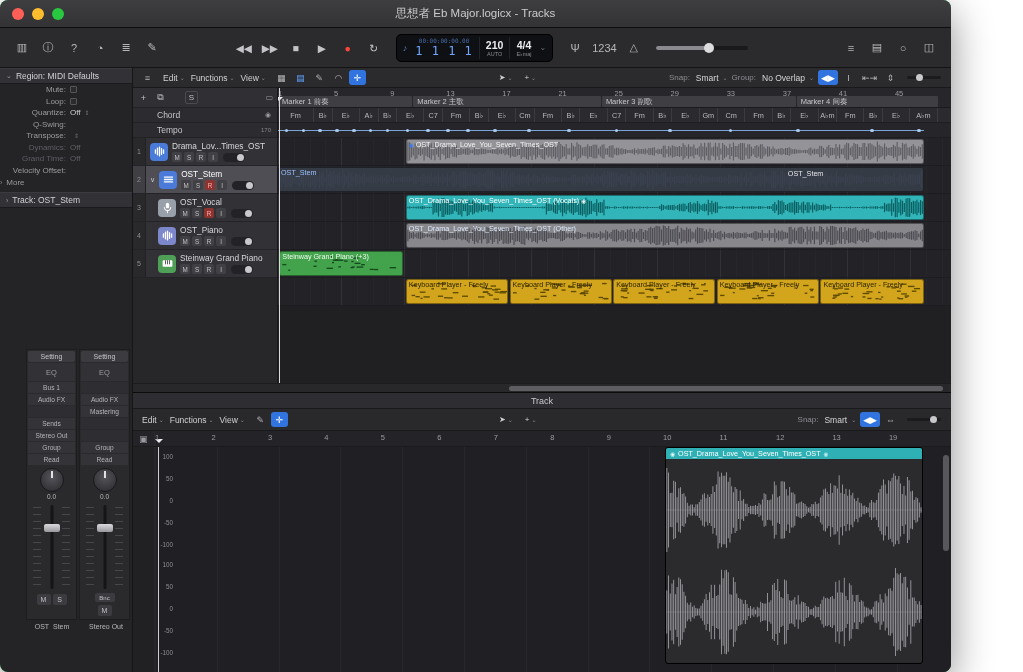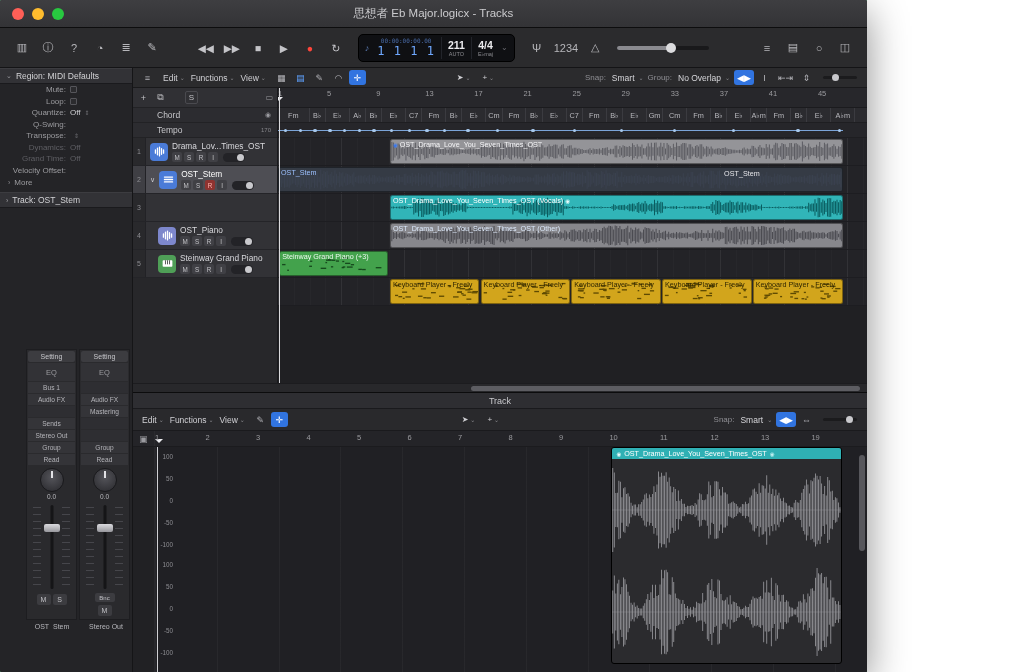--- a/index.html
+++ b/index.html
@@ -1,17 +1,17 @@
 <!DOCTYPE html>
 <html><head>
 <meta charset="utf-8">
 <style>
 *{box-sizing:border-box;margin:0;padding:0;user-select:none;cursor:default}
 html,body{width:1023px;height:672px;background:#fff;font-family:"Liberation Sans",sans-serif;overflow:hidden}
-.window{position:relative;width:867px;height:672px;border-radius:1px;overflow:hidden;background:#22c55e;display:flex;flex-direction:column;box-shadow:0 12px 40px rgba(0,0,0,.45)}
+.window{position:relative;width:951px;height:672px;border-radius:8px;overflow:hidden;background:#22c55e;display:flex;flex-direction:column;box-shadow:0 12px 40px rgba(0,0,0,.45)}
 
 .titlebar{height:28px;flex:0 0 auto;background:linear-gradient(#3e3e41,#333336);border-bottom:1px solid #0d0d0e;display:flex;align-items:center;position:relative}
 .lights{display:flex;gap:8px;margin-left:12px;z-index:2}
 .light{width:12px;height:12px;border-radius:50%}
 .light.red{background:#ff5f57}.light.yellow{background:#febc2e}.light.green{background:#28c840}
 .title{position:absolute;left:0;right:0;text-align:center;font-size:11.5px;color:#cbcbce}
 
 .toolbar{height:40px;flex:0 0 auto;background:#2b2b2d;border-bottom:1px solid #141416;display:flex;align-items:center;padding:0 10px}
 .tbgroup{display:flex;align-items:center;gap:2px}
 .tbicon{min-width:24px;height:22px;display:flex;align-items:center;justify-content:center;font-size:11px;color:#b6b6ba;border-radius:4px;padding:0 3px}
@@ -35,21 +35,21 @@
 .inspector{width:133px;flex:0 0 auto;background:#242427;border-right:1px solid #151517;display:flex;flex-direction:column;font-size:8px;overflow:hidden}
 .insp-header{height:16px;flex:0 0 auto;background:#323236;border-bottom:1px solid #1a1a1d;border-top:1px solid #3c3c40;color:#d2d2d5;font-size:8.5px;display:flex;align-items:center;padding-left:6px;gap:4px}
 .insp-header .chev{color:#9a9a9f;font-size:7px}
 .insp-header.track{margin-top:4px}
 .param-row{height:11.5px;display:flex;align-items:center;padding:0 6px}
 .param-label{width:64px;text-align:right;color:#9b9b9f;padding-right:4px;white-space:nowrap;overflow:hidden}
 .param-label.dim,.param-val.dim{color:#5f5f64}
 .param-val{color:#cfcfd3;display:flex;align-items:center;gap:4px}
 .stp{color:#6d6d72;font-size:6px}
 .cbx{width:7px;height:7px;border:1px solid #55555a;background:#2b2b2e;border-radius:1px;display:inline-block}
-.more-row{height:12px;display:flex;align-items:center;gap:4px;padding-left:8px;color:#9b9b9f}
+.more-row{height:12px;display:flex;align-items:center;gap:4px;color:#9b9b9f}
 .insp-spacer{flex:1}
 .strips{display:flex;gap:2px;margin-left:26px;flex:0 0 auto}
 .strip{width:51px;background:#2a2a2d;border:1px solid #1d1d20;padding:1px;display:flex;flex-direction:column;gap:1px}
 .sbtn{height:11px;background:#3c3c40;border-radius:2px;font-size:7px;color:#c6c6ca;display:flex;align-items:center;justify-content:center;flex:0 0 auto}
 .eqbox{height:18px;background:#323236;font-size:7.5px;color:#9a9a9f;display:flex;align-items:center;justify-content:center;flex:0 0 auto}
 .srow{height:11px;background:#343438;font-size:6.6px;color:#b5b5ba;display:flex;align-items:center;justify-content:center;overflow:hidden;white-space:nowrap;flex:0 0 auto}
 .srow.empty{background:#2e2e32}
 .knob{width:24px;height:24px;border-radius:50%;background:radial-gradient(circle at 50% 38%,#54545a,#28282c);margin:2px auto 0;position:relative;border:1px solid #19191c;flex:0 0 auto}
 .kline{position:absolute;left:50%;top:2px;width:2px;height:7px;background:#e2e2e6;transform:translateX(-50%)}
 .pval{font-size:6.5px;color:#b9b9be;text-align:center;flex:0 0 auto}
@@ -174,21 +174,21 @@
         <span class="tpbtn" style="color: rgb(255, 69, 58);">●</span>
         <span class="tpbtn">↻</span>
       </div>
     <div class="lcd">
       <span class="lcd-note">♪</span>
       <div class="lcd-sec first">
         <div class="lcd-time">00:00:00:00.00</div>
         <div class="lcd-beats">1 1 1 1</div>
       </div>
       <div class="lcd-sec">
-        <div class="lcd-tempo">211</div>
+        <div class="lcd-tempo">210</div>
         <div class="lcd-sub">AUTO</div>
       </div>
       <div class="lcd-sec">
         <div class="lcd-sig">4/4</div>
         <div class="lcd-sub">E♭maj</div>
       </div>
       <span class="lcd-chev">⌄</span>
     </div>
     <div class="tbgroup" id="tb-right-a">
         <span class="tbicon">Ψ</span>
@@ -443,20 +443,40 @@
                         <span class="tbtn">I</span>
                         <span class="tpill">
                           <span class="pillknob"></span>
                         </span>
                       </div>
                     </div>
                   </div>
                 </div>
                 <div class="trow">
                   <div class="tnum">3</div>
+                  <div class="tmain" style="padding-left: 12px;">
+                    <div class="ticon" style="background: rgb(154, 160, 170);">
+                      <svg viewBox="0 0 16 16">
+                        <rect x="6" y="2" width="4" height="7" rx="2" fill="#fff"></rect>
+                        <path d="M4 8a4 4 0 0 0 8 0M8 12v2.5" stroke="#fff" stroke-width="1.2" fill="none" stroke-linecap="round"></path>
+                      </svg>
+                    </div>
+                    <div class="tcol">
+                      <div class="tname">OST_Vocal</div>
+                      <div class="tctrls">
+                        <span class="tbtn">M</span>
+                        <span class="tbtn">S</span>
+                        <span class="tbtn ron">R</span>
+                        <span class="tbtn">I</span>
+                        <span class="tpill">
+                          <span class="pillknob"></span>
+                        </span>
+                      </div>
+                    </div>
+                  </div>
                 </div>
                 <div class="trow">
                   <div class="tnum">4</div>
                   <div class="tmain" style="padding-left: 12px;">
                     <div class="ticon" style="background: rgb(125, 135, 204);">
                       <svg viewBox="0 0 16 16">
                         <path d="M3 6v4M5.5 4v8M8 2.5v11M10.5 4.5v7M13 6v4" stroke="#fff" stroke-width="1.6" fill="none" stroke-linecap="round"></path>
                       </svg>
                     </div>
                     <div class="tcol">
@@ -507,20 +527,26 @@
                   <span class="barnum" style="left: 16.6667%;">9</span>
                   <span class="barnum" style="left: 25%;">13</span>
                   <span class="barnum" style="left: 33.3333%;">17</span>
                   <span class="barnum" style="left: 41.6667%;">21</span>
                   <span class="barnum" style="left: 50%;">25</span>
                   <span class="barnum" style="left: 58.3333%;">29</span>
                   <span class="barnum" style="left: 66.6667%;">33</span>
                   <span class="barnum" style="left: 75%;">37</span>
                   <span class="barnum" style="left: 83.3333%;">41</span>
                   <span class="barnum" style="left: 91.6667%;">45</span>
+                </div>
+              <div class="markers" id="ruler-markers">
+                  <div class="marker" style="flex-grow: 137;">Marker 1 前奏</div>
+                  <div class="marker" style="flex-grow: 225;">Marker 2 主歌</div>
+                  <div class="marker" style="flex-grow: 235;">Marker 3 副歌</div>
+                  <div class="marker" style="flex-grow: 148;">Marker 4 间奏</div>
                 </div>
               <div class="ph-tri" style="left:-3px;top:9px"></div>
             </div>
             <div class="chordlane gridbg4" id="chord-cells">
                 <div class="chordcell" style="flex-grow: 2; flex-basis: 0px;">Fm</div>
                 <div class="chordcell" style="flex-grow: 1; flex-basis: 0px;">B♭</div>
                 <div class="chordcell" style="flex-grow: 1.5; flex-basis: 0px;">E♭</div>
                 <div class="chordcell" style="flex-grow: 1; flex-basis: 0px;">A♭</div>
                 <div class="chordcell" style="flex-grow: 1; flex-basis: 0px;">B♭</div>
                 <div class="chordcell" style="flex-grow: 1.5; flex-basis: 0px;">E♭</div>

